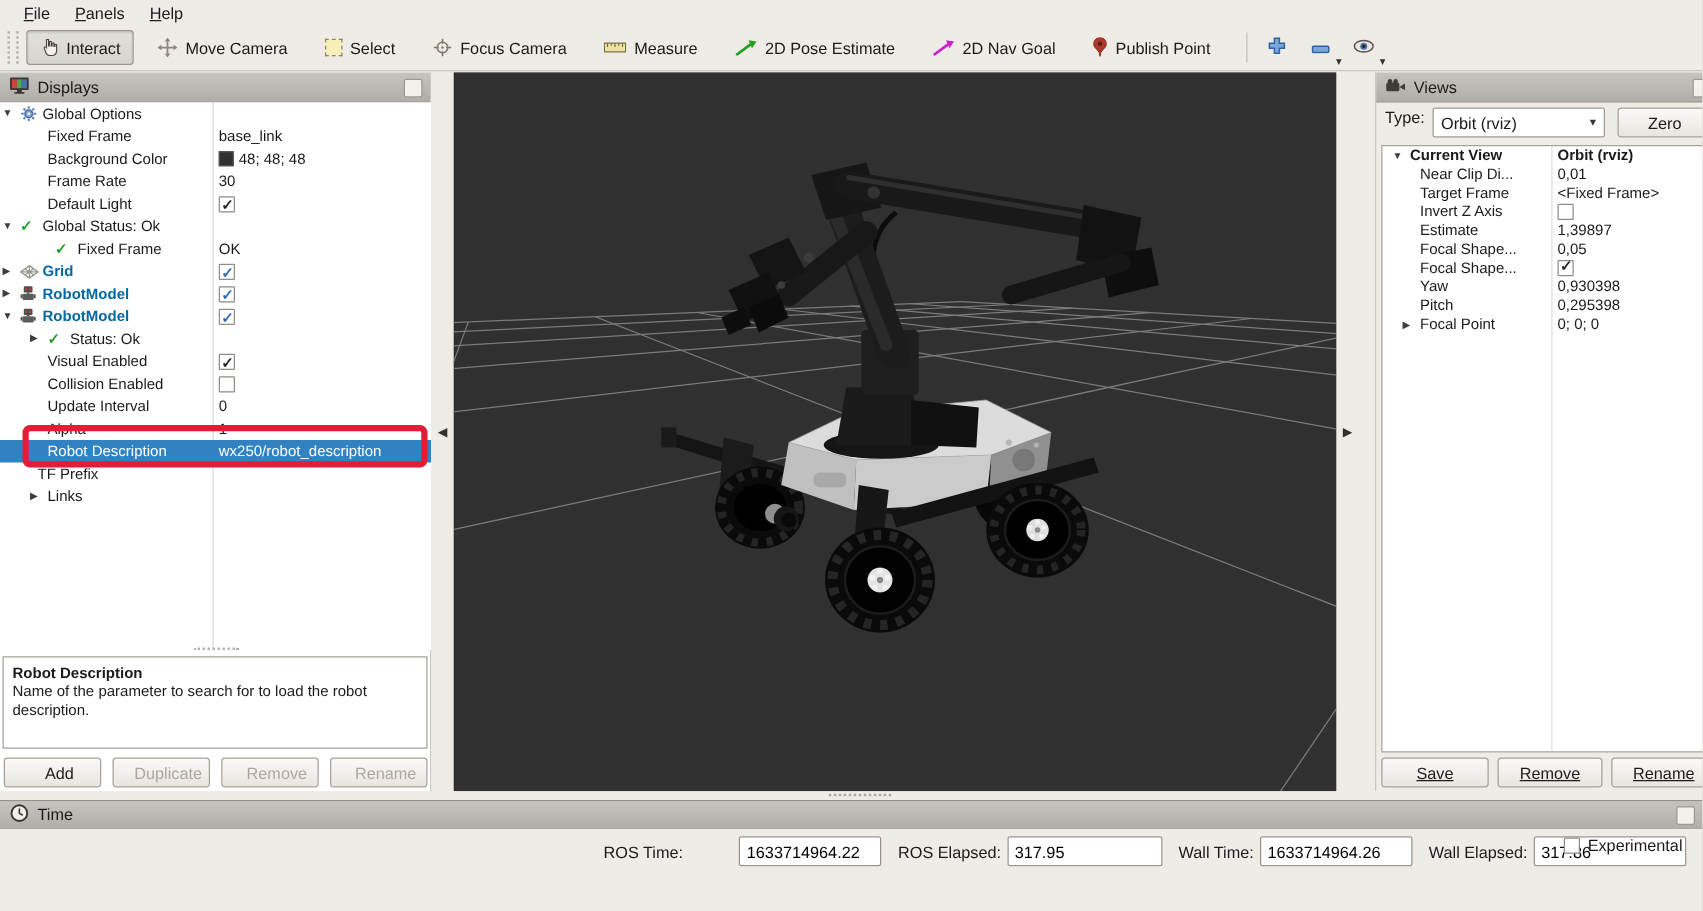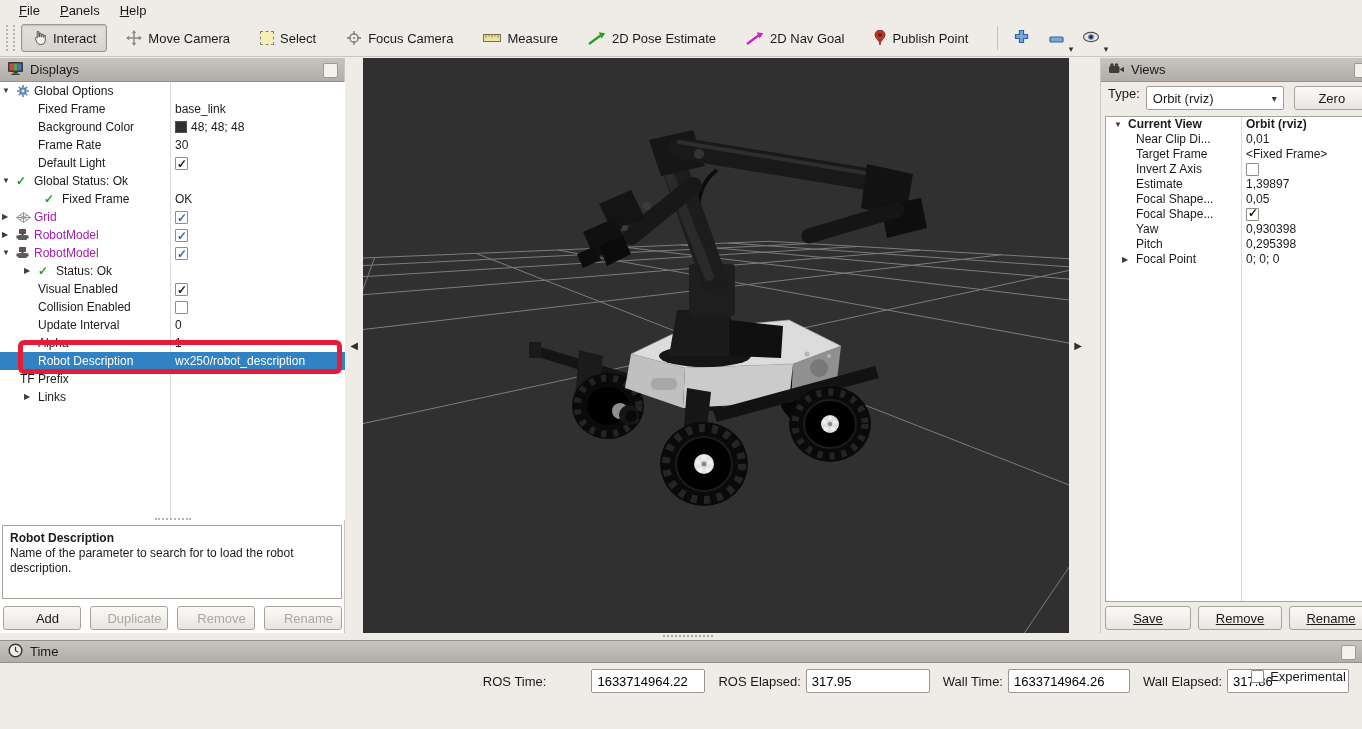--- a/index.html
+++ b/index.html
@@ -32,21 +32,21 @@
   #left-panel{position:absolute;left:0;top:58px;width:345px;height:575px;background:#fff;border-right:1px solid #c9c5c0;box-sizing:border-box;}
   .tree{position:absolute;overflow:hidden;background:#fff;}
   #displays-tree{left:0;top:24px;width:345px;height:438px;--rh:18px;--valx:175px;font-size:12px;}
   #views-tree{left:4px;top:58px;width:267px;height:484px;--rh:15px;--valx:140px;font-size:12px;border:1px solid #a6a29c;}
   .colline{position:absolute;top:0;bottom:0;left:calc(var(--valx) - 5px);width:1px;background:#dedcd8;}
   .trow{position:relative;height:var(--rh);line-height:var(--rh);display:flex;align-items:center;box-sizing:border-box;white-space:nowrap;}
   .trow .arr{width:14px;font-size:8px;color:#3c3c3c;display:inline-block;}
   .trow .ticon{width:18px;display:inline-flex;align-items:center;}
   .trow .tvalue{position:absolute;left:var(--valx);display:flex;align-items:center;gap:4px;}
   .trow.sel{background:#3082c2;color:#fff;}
-  .trow.bblue .tlabel{color:#a21caf;font-weight:normal;}
+  .trow.bblue .tlabel{color:#0369a1;font-weight:bold;}
   .trow.boldrow{font-weight:bold;}
   .sw{display:inline-block;width:12px;height:12px;border:1px solid #55524d;box-sizing:border-box;}
   #desc-split{position:absolute;left:155px;top:460px;width:36px;height:3px;border-top:2px dotted #b7b3ae;}
   #desc-box{position:absolute;left:2px;top:467px;width:340px;height:74px;background:#fff;border:1px solid #a6a29c;box-sizing:border-box;padding:5px 7px;font-size:12px;line-height:15px;}
   #desc-box b{display:block;}
   #displays-buttons{position:absolute;left:3px;top:548px;width:340px;display:flex;gap:9px;}
   #displays-buttons .btn{width:78px;padding-left:11px;}
 
   
   .vsplit{position:absolute;top:58px;width:18px;height:575px;background:#efece7;display:flex;align-items:center;justify-content:center;color:#33312d;font-size:10px;}
@@ -359,21 +359,21 @@
           <span class="tvalue">
             <span>1</span>
           </span>
         </div>
         <div class="trow sel" style="padding-left: 38px;">
           <span class="tlabel">Robot Description</span>
           <span class="tvalue">
             <span>wx250/robot_description</span>
           </span>
         </div>
-        <div class="trow" style="padding-left: 20px;">
+        <div class="trow" style="padding-left: 30px;">
           <span class="tlabel">TF Prefix</span>
           <span class="tvalue"></span>
         </div>
         <div class="trow" style="padding-left: 24px;">
           <span class="arr">▶</span>
           <span class="tlabel">Links</span>
           <span class="tvalue"></span>
         </div>
       </div>
     <div id="desc-split"></div>

